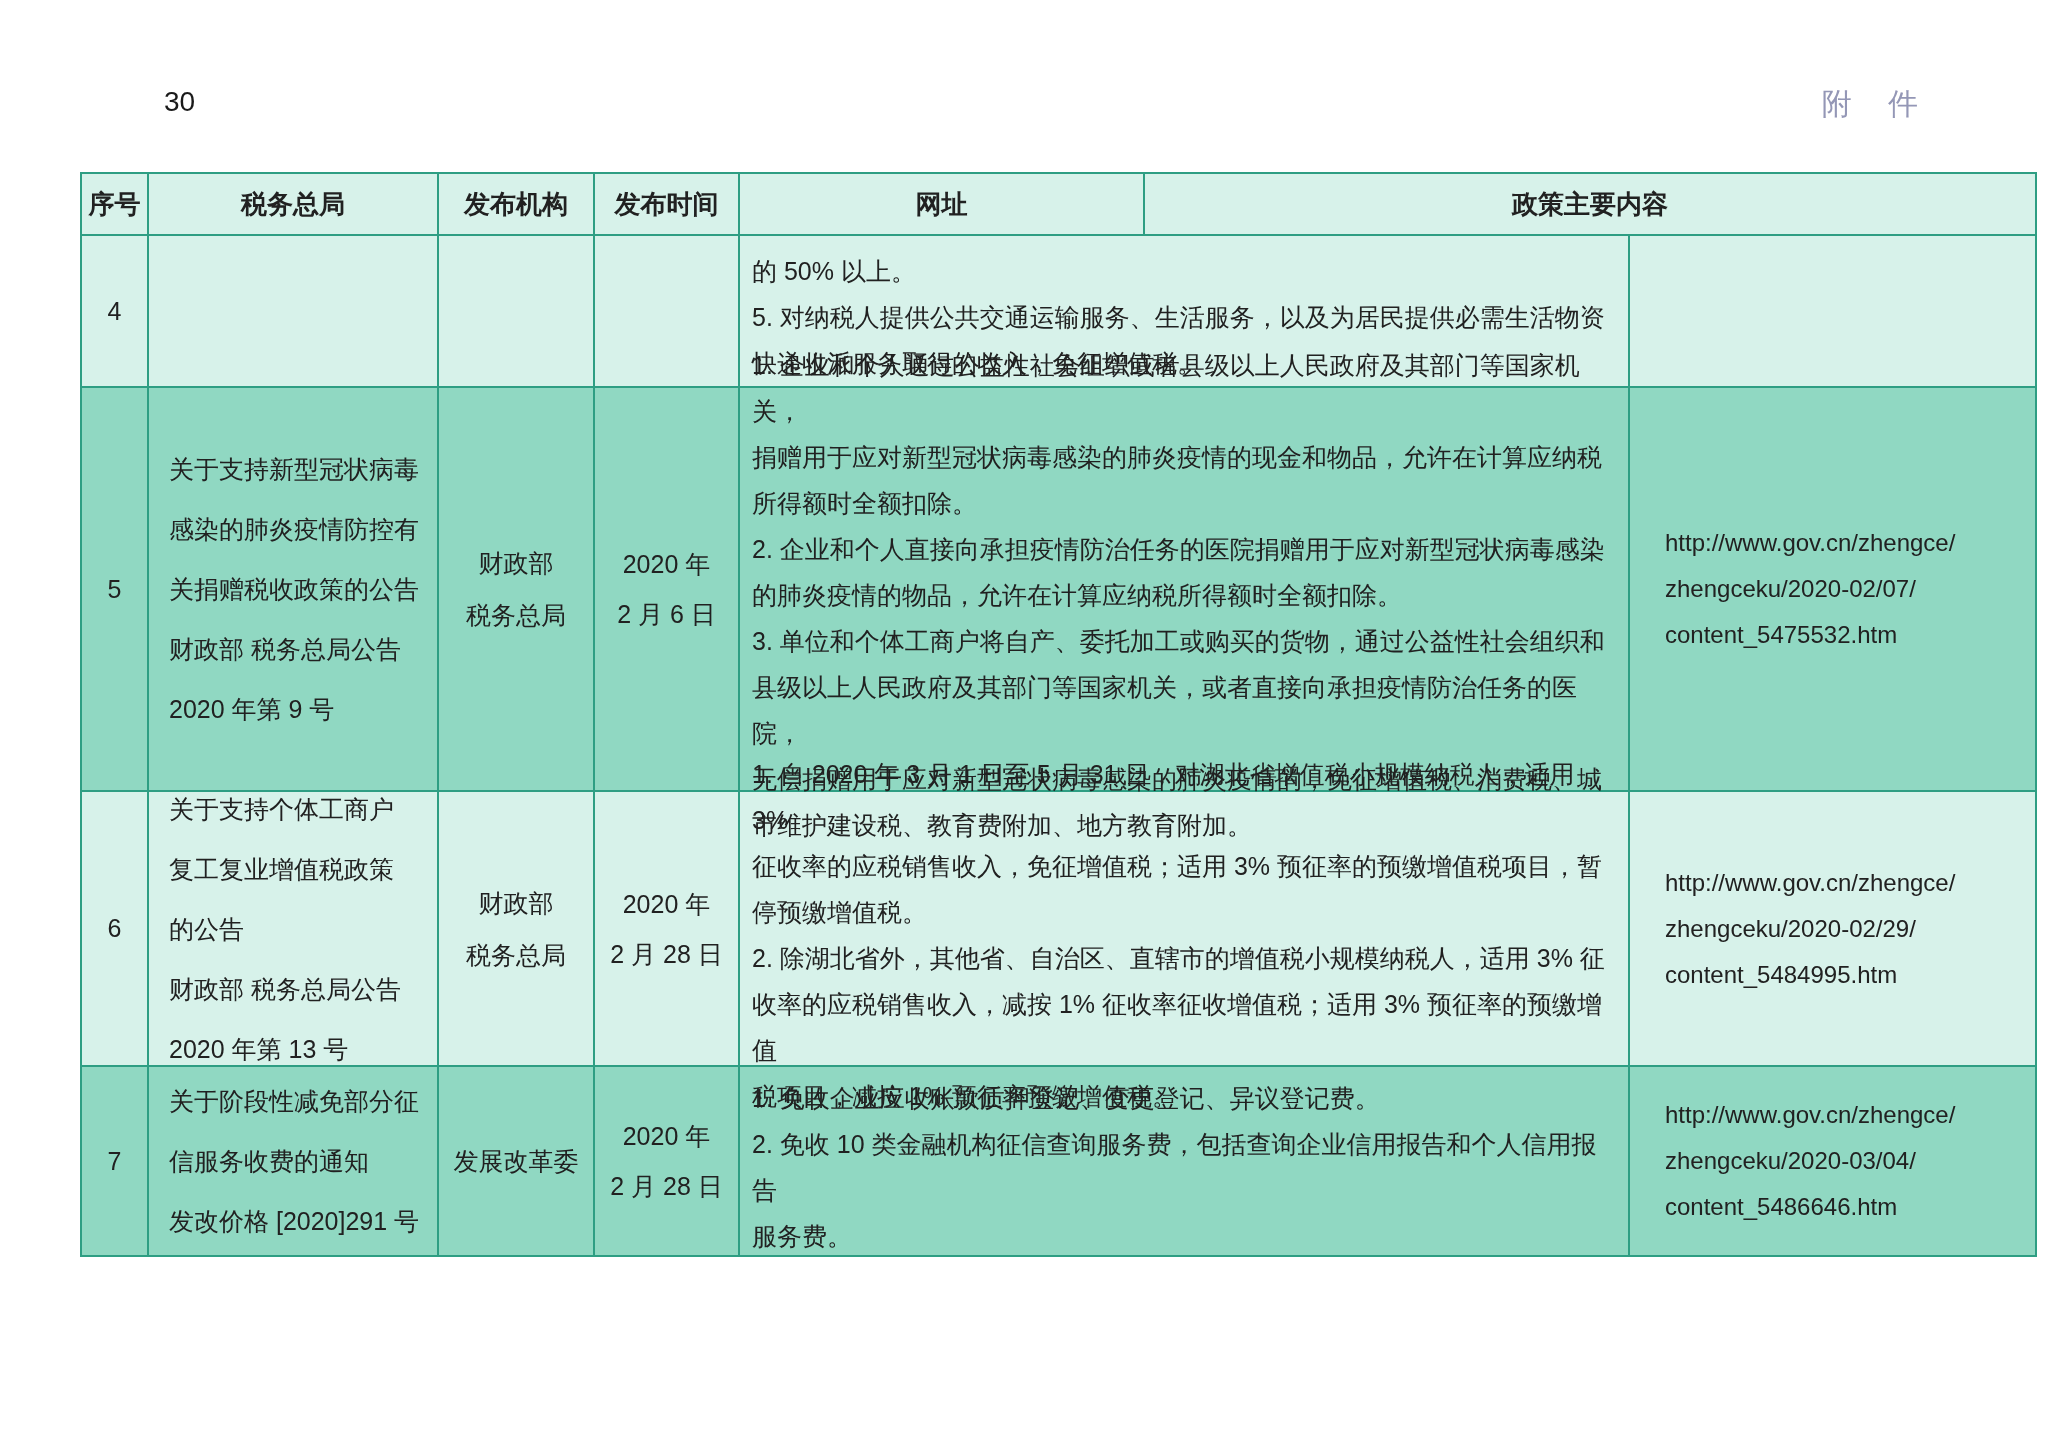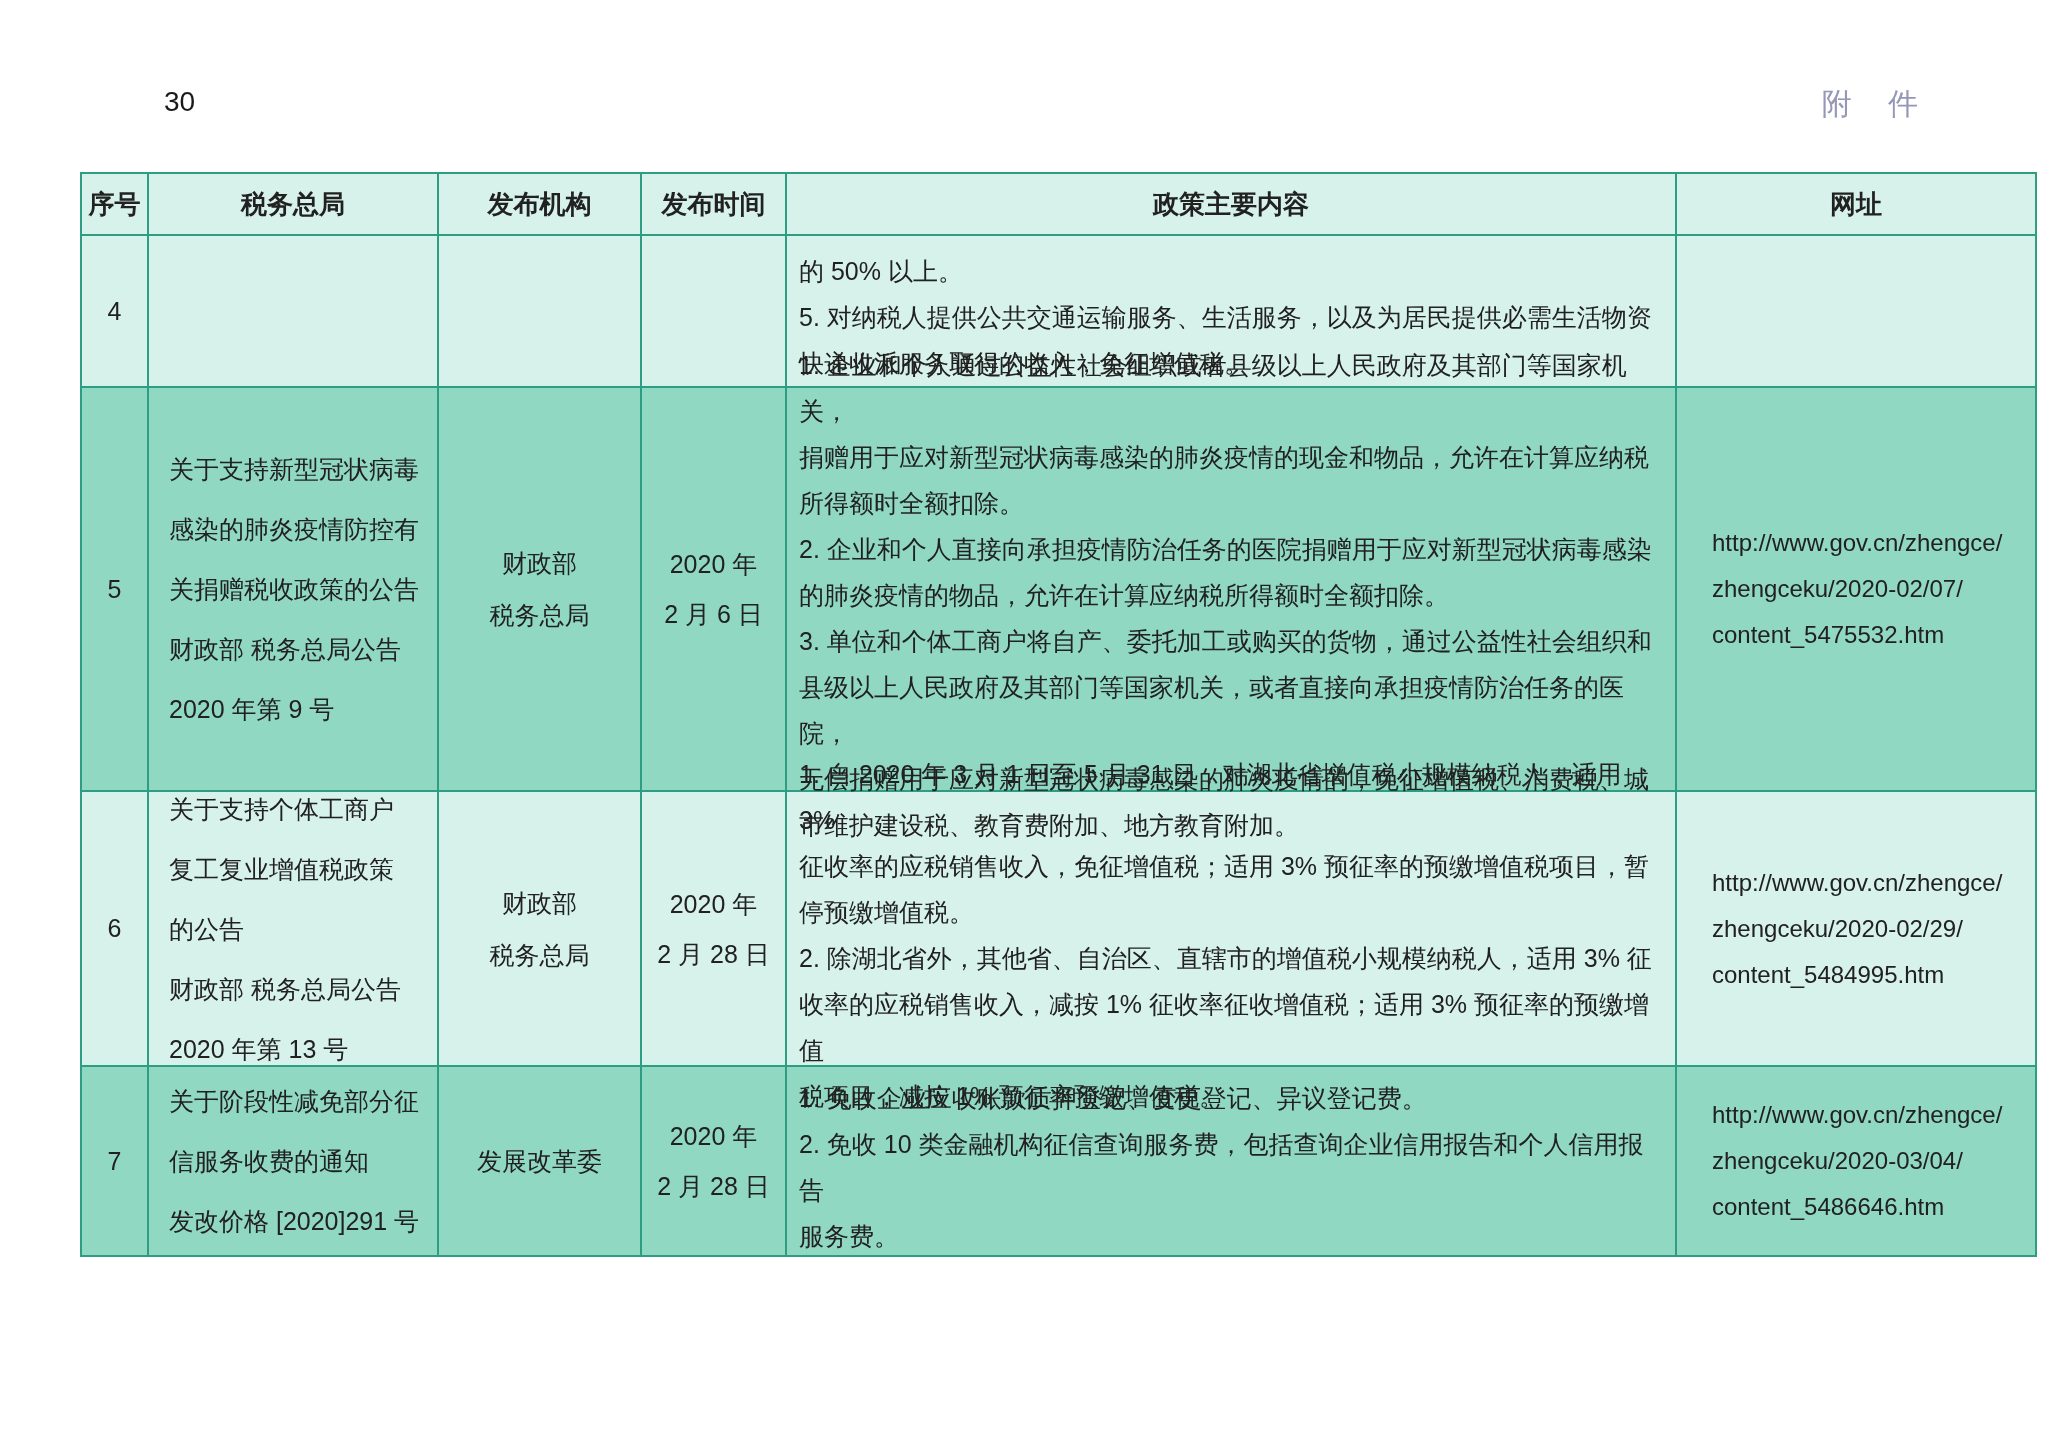--- a/index.html
+++ b/index.html
@@ -27,42 +27,42 @@
   .r6{height:273px;}
   .r7{height:188px;}
 
   .cell{
     box-sizing:border-box;border-right:2px solid #2e9e83;
     display:flex;align-items:center;white-space:pre-line;
   }
   .cell:last-child{border-right:none;}
   .c-index{width:67px;justify-content:center;}
   .c-name{width:290px;padding:12px 16px 12px 20px;line-height:60px;}
-  .c-agency{width:203px;justify-content:center;text-align:center;line-height:52px;}
+  .c-agency{width:156px;justify-content:center;text-align:center;line-height:52px;}
   .c-date{width:145px;justify-content:center;text-align:center;line-height:50px;}
   .c-content{width:890px;padding:14px 22px 2px 12px;line-height:46px;}
   .c-url{flex:1;padding:14px 8px 14px 35px;line-height:46px;font-size:24px;word-break:break-all;}
 
   .th{font-weight:bold;justify-content:center;text-align:center;font-size:26px;padding:0;line-height:32px;}
 </style>
 </head>
 <body>
 
 <div class="page-number">30</div>
 <div class="corner-label">附 件</div>
 
 <div class="policy-table">
 
   <div class="thead">
     <div class="cell c-index th">序号</div>
     <div class="cell c-name th">税务总局</div>
     <div class="cell c-agency th">发布机构</div>
     <div class="cell c-date th">发布时间</div>
+    <div class="cell c-url th">网址</div>
     <div class="cell c-content th">政策主要内容</div>
-    <div class="cell c-url th">网址</div>
   </div>
 
   <div class="trow r4 shade-light">
     <div class="cell c-index">4</div>
     <div class="cell c-name"></div>
     <div class="cell c-agency"></div>
     <div class="cell c-date"></div>
     <div class="cell c-content">的 50% 以上。
 5. 对纳税人提供公共交通运输服务、生活服务，以及为居民提供必需生活物资
 快递收派服务取得的收入，免征增值税。</div>

